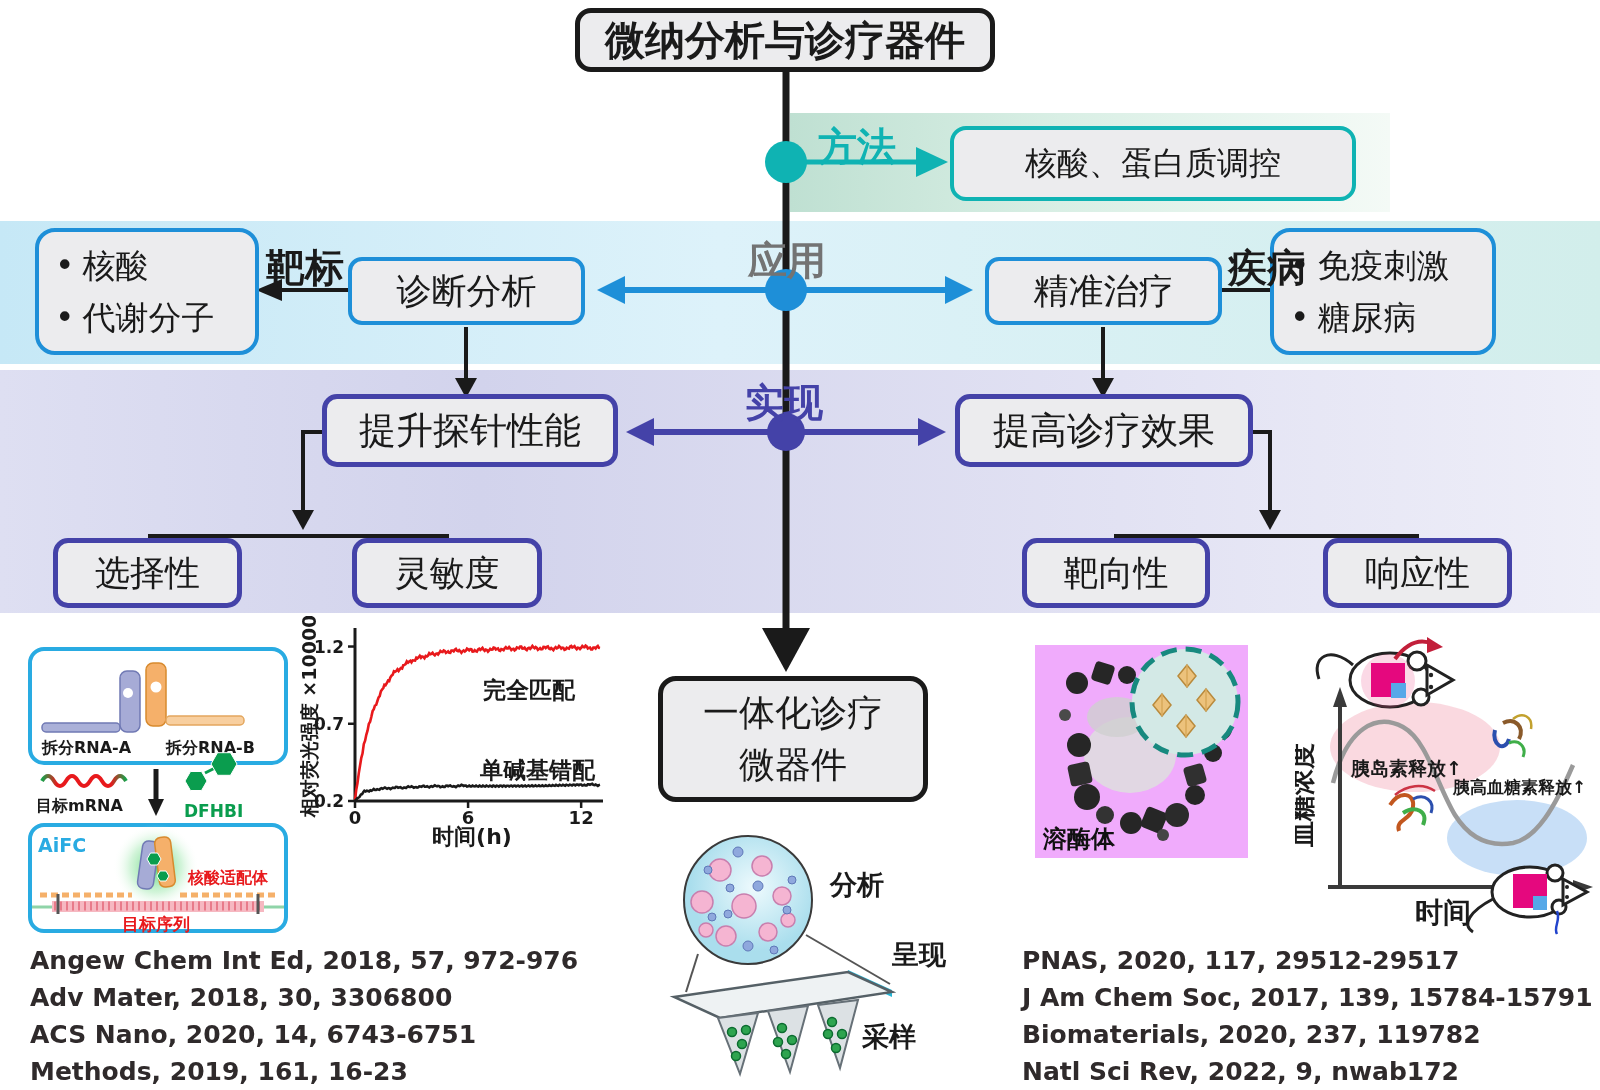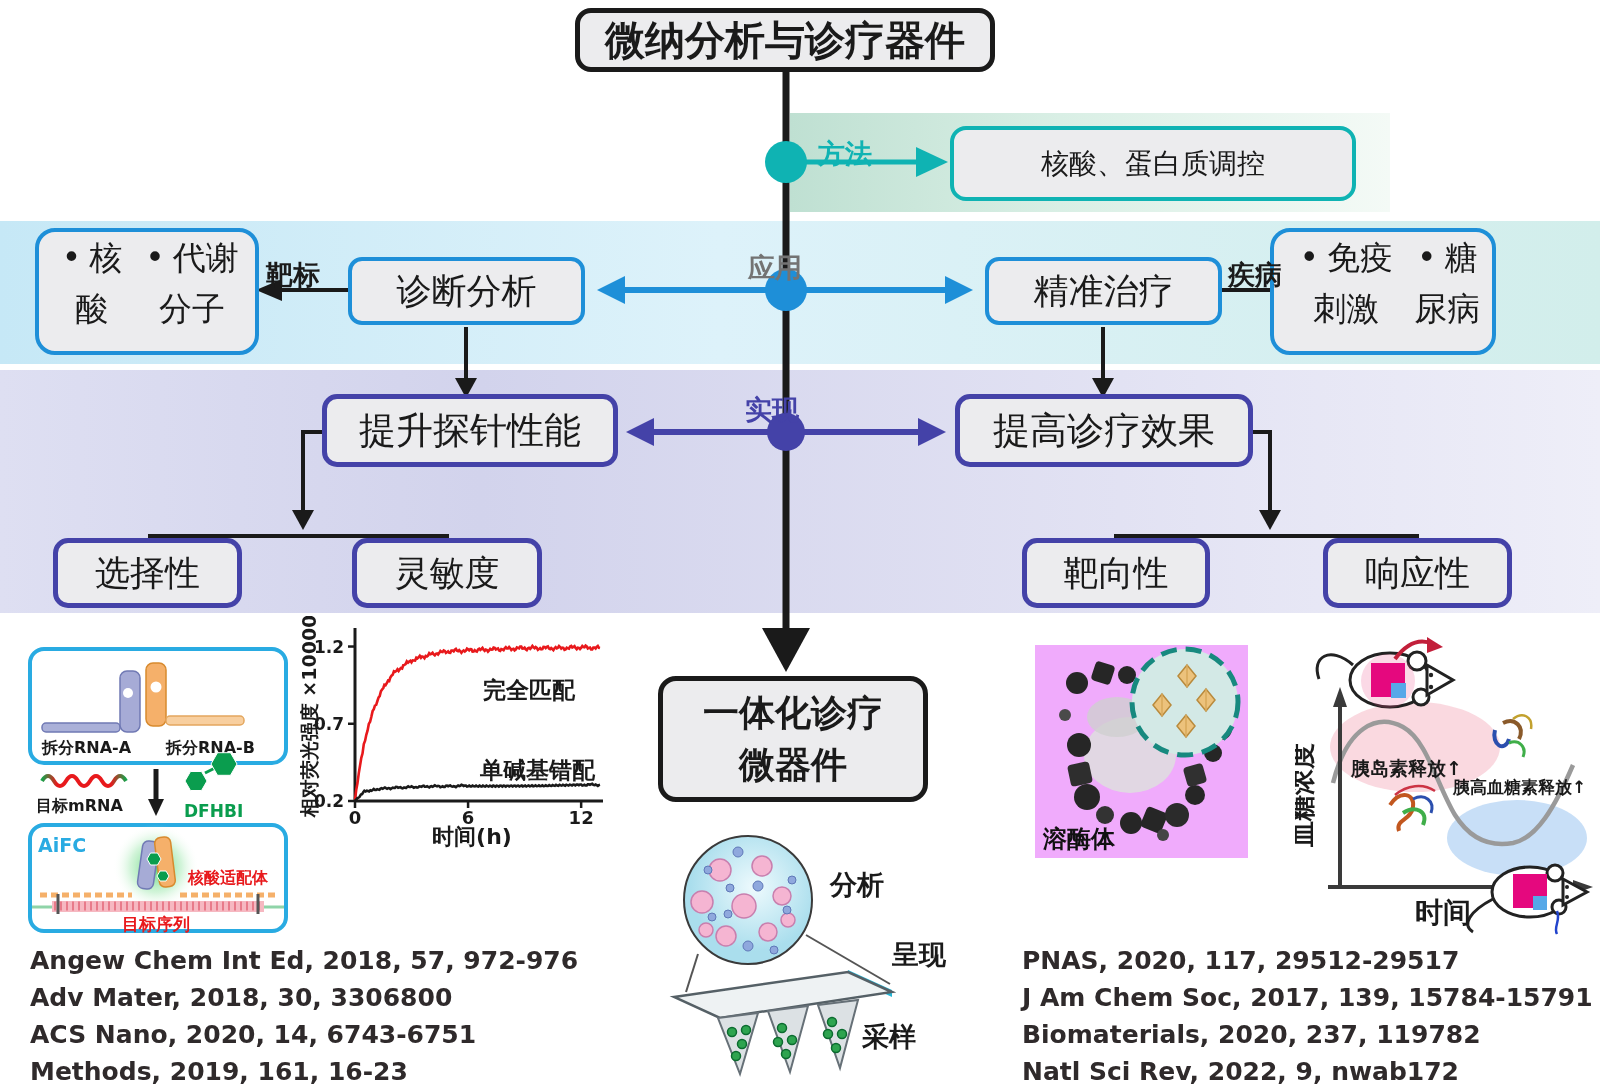--- a/index.html
+++ b/index.html
@@ -9,28 +9,28 @@
   .band-method{left:790px;top:113px;width:600px;height:99px;
     background:linear-gradient(90deg,#bfe0d2 0%,#d9efe5 45%,#f4faf6 100%);}
   .band-application{left:0;top:221px;width:1600px;height:143px;
     background:linear-gradient(90deg,#c6e8f6 0%,#ddf2fa 45%,#d2eeeb 100%);}
   .band-realize{left:0;top:370px;width:1600px;height:243px;
     background:linear-gradient(90deg,#dedff2 0%,#d2d3ec 30%,#e2e2f3 70%,#eeeef8 100%);}
   #wires{position:absolute;left:0;top:0;z-index:1;}
   .node{position:absolute;z-index:2;background:#ececee;display:flex;align-items:center;
         justify-content:center;text-align:center;box-sizing:border-box;}
   .root-node{border:5px solid #1a1a1a;border-radius:16px;font-size:40px;font-weight:bold;}
-  .teal-node{border:4px solid #0fb3b3;border-radius:16px;font-size:28px;font-weight:500;}
+  .teal-node{border:4px solid #0fb3b3;border-radius:16px;font-size:32px;font-weight:500;}
   .blue-node{border:4px solid #1e8fd8;border-radius:14px;font-size:35px;font-weight:500;}
   .purple-node{border:5px solid #4442a8;border-radius:15px;font-size:35px;font-weight:500;}
   .black-node{border:5px solid #1a1a1a;border-radius:18px;font-size:36px;font-weight:500;line-height:1.45;}
-  .bullet-box{flex-direction:row;align-items:flex-start;padding-left:16px;border-radius:20px;}
+  .bullet-box{flex-direction:column;align-items:flex-start;padding-left:16px;border-radius:20px;}
   .bullet-line{display:block;font-size:33px;font-weight:500;line-height:1.55;}
   .bullet-line::before{content:"\2022";margin-right:8px;}
-  .edge-label{position:absolute;z-index:2;font-size:27px;font-weight:bold;margin-top:16px;}
+  .edge-label{position:absolute;z-index:2;font-size:39px;font-weight:bold;}
   .lbl-teal{color:#0fb3b3;} .lbl-blue{color:#737373;} .lbl-purple{color:#4442a8;} .lbl-black{color:#1a1a1a;}
   .fig{position:absolute;z-index:2;}
   .refs{position:absolute;z-index:2;font-size:25px;font-weight:bold;color:#2f2a2b;line-height:37px;white-space:nowrap;}
   .tem-wrap{position:absolute;z-index:2;left:1035px;top:645px;width:213px;height:213px;background:#f0abfc;}
   svg text{font-family:"DejaVu Sans","Liberation Sans",sans-serif;}
 </style>
 </head>
 <body>
 
 <div class="canvas">
@@ -119,21 +119,21 @@
   <div class="node purple-node" style="left:352px;top:538px;width:190px;height:70px;">
     <span>灵敏度</span>
   </div>
   <div class="node purple-node" style="left:1022px;top:538px;width:188px;height:70px;">
     <span>靶向性</span>
   </div>
   <div class="node purple-node" style="left:1323px;top:538px;width:189px;height:70px;">
     <span>响应性</span>
   </div>
 
-  <div class="node black-node" style="left:658px;top:676px;width:270px;height:126px;flex-direction:column;font-weight:bold;">
+  <div class="node black-node" style="left:658px;top:676px;width:270px;height:126px;flex-direction:column;">
     <span>一体化诊疗</span>
     <span>微器件</span>
   </div>
 
   <div class="edge-label lbl-teal" style="left:818px;top:120px;">方法</div>
   <div class="edge-label lbl-blue" style="left:748px;top:234px;">应用</div>
   <div class="edge-label lbl-purple" style="left:745px;top:376px;">实现</div>
   <div class="edge-label lbl-black" style="left:266px;top:241px;">靶标</div>
   <div class="edge-label lbl-black" style="left:1228px;top:241px;">疾病</div>
 

